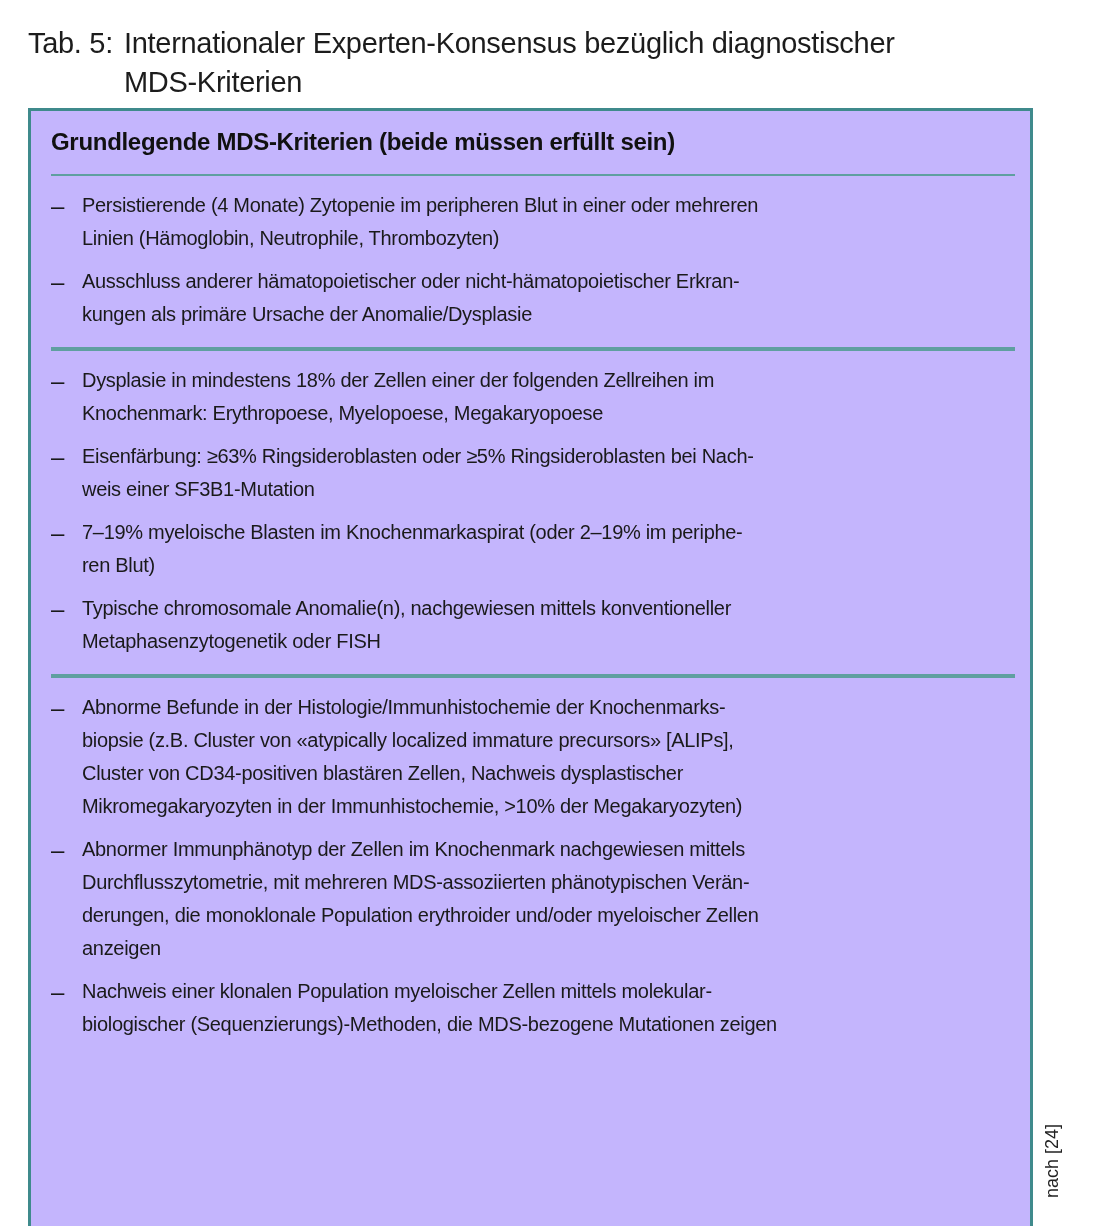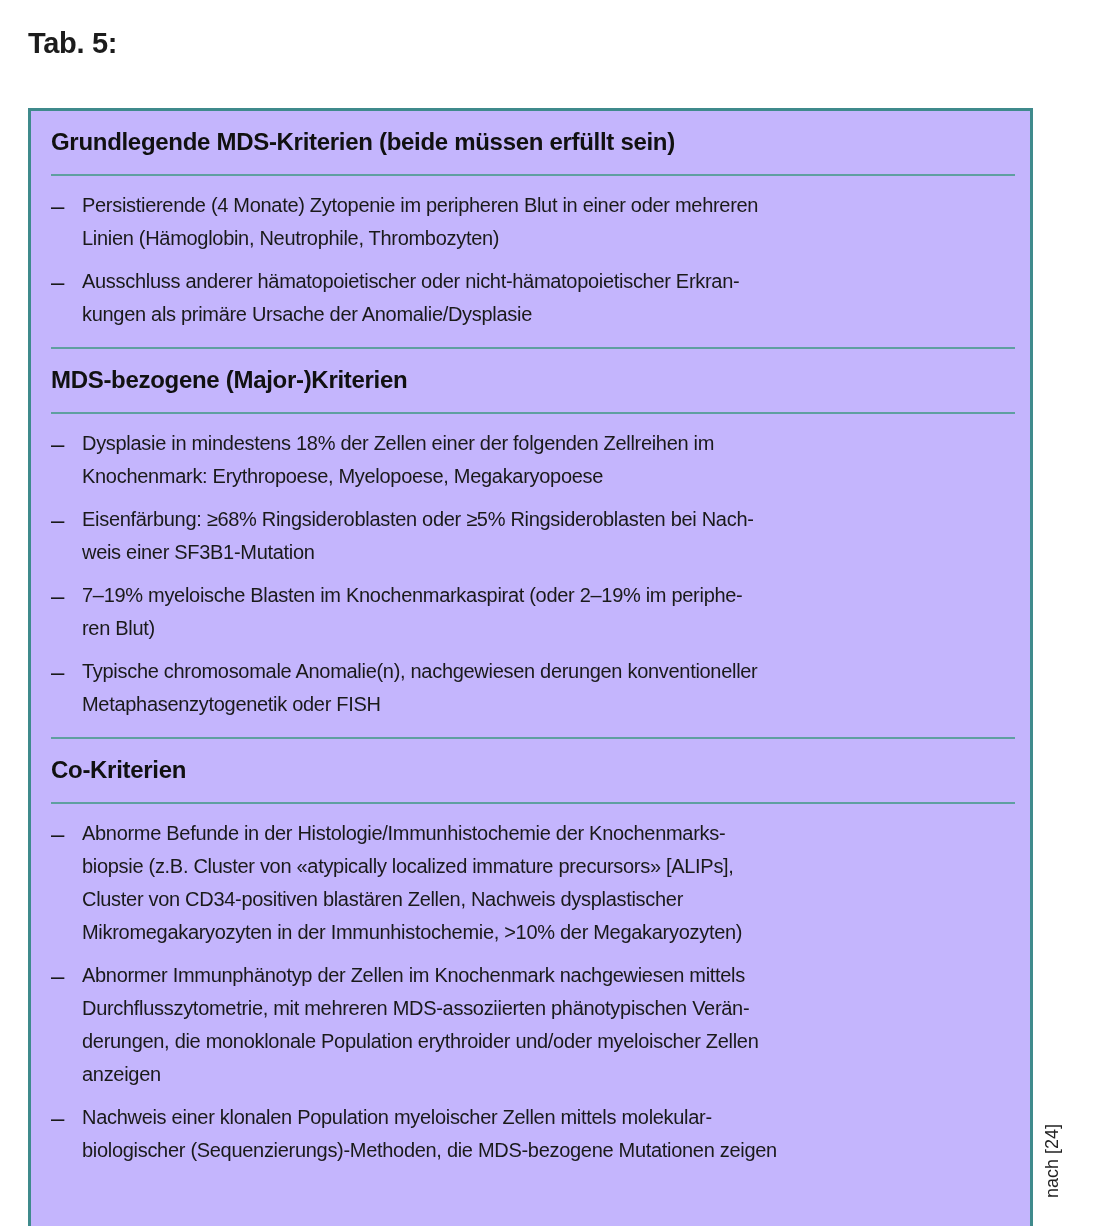--- a/index.html
+++ b/index.html
@@ -22,21 +22,21 @@
     left: 28px;
     top: 24px;
     display: flex;
     align-items: flex-start;
     font-size: 29px;
     line-height: 39px;
     letter-spacing: -0.3px;
     color: #1c1c1c;
   }
   .caption-label {
-    font-weight: bold;
+    font-weight: normal;
     margin-right: 11px;
     white-space: nowrap;
   }
   .caption-text {
     white-space: pre-line;
   }
   
   .mds-table {
     position: absolute;
     left: 28px;
@@ -97,20 +97,22 @@
     white-space: nowrap;
   }
 </style>
 </head>
 <body>
 
 <div class="page">
 
   <div class="caption">
     <span class="caption-label">Tab. 5:</span>
+    <span class="caption-text">Internationaler Experten-Konsensus bezüglich diagnostischer
+MDS-Kriterien</span>
   </div>
 
   <div class="mds-table">
 
     <div class="section">
       <div class="section-header">Grundlegende MDS-Kriterien (beide müssen erfüllt sein)</div>
       <div class="divider"></div>
       <div class="items">
         <div class="item">
           <span class="dash">–</span>
@@ -121,50 +123,48 @@
           <span class="dash">–</span>
           <span class="item-text">Ausschluss anderer hämatopoietischer oder nicht-hämatopoietischer Erkran-
 kungen als primäre Ursache der Anomalie/Dysplasie</span>
         </div>
       </div>
     </div>
 
     <div class="divider"></div>
 
     <div class="section">
-      <div class="section-header">MDS-bezogene (Major-)Kriterien</div>
       <div class="divider"></div>
       <div class="items">
         <div class="item">
           <span class="dash">–</span>
           <span class="item-text">Dysplasie in mindestens 18% der Zellen einer der folgenden Zellreihen im
 Knochenmark: Erythropoese, Myelopoese, Megakaryopoese</span>
         </div>
         <div class="item">
           <span class="dash">–</span>
-          <span class="item-text">Eisenfärbung: ≥68% Ringsideroblasten oder ≥5% Ringsideroblasten bei Nach-
+          <span class="item-text">Eisenfärbung: ≥63% Ringsideroblasten oder ≥5% Ringsideroblasten bei Nach-
 weis einer SF3B1-Mutation</span>
         </div>
         <div class="item">
           <span class="dash">–</span>
           <span class="item-text">7–19% myeloische Blasten im Knochenmarkaspirat (oder 2–19% im periphe-
 ren Blut)</span>
         </div>
         <div class="item">
           <span class="dash">–</span>
-          <span class="item-text">Typische chromosomale Anomalie(n), nachgewiesen derungen konventioneller
+          <span class="item-text">Typische chromosomale Anomalie(n), nachgewiesen mittels konventioneller
 Metaphasenzytogenetik oder FISH</span>
         </div>
       </div>
     </div>
 
     <div class="divider"></div>
 
     <div class="section">
-      <div class="section-header">Co-Kriterien</div>
       <div class="divider"></div>
       <div class="items">
         <div class="item">
           <span class="dash">–</span>
           <span class="item-text">Abnorme Befunde in der Histologie/Immunhistochemie der Knochenmarks-
 biopsie (z.B. Cluster von «atypically localized immature precursors» [ALIPs],
 Cluster von CD34-positiven blastären Zellen, Nachweis dysplastischer
 Mikromegakaryozyten in der Immunhistochemie, &gt;10% der Megakaryozyten)</span>
         </div>
         <div class="item">

